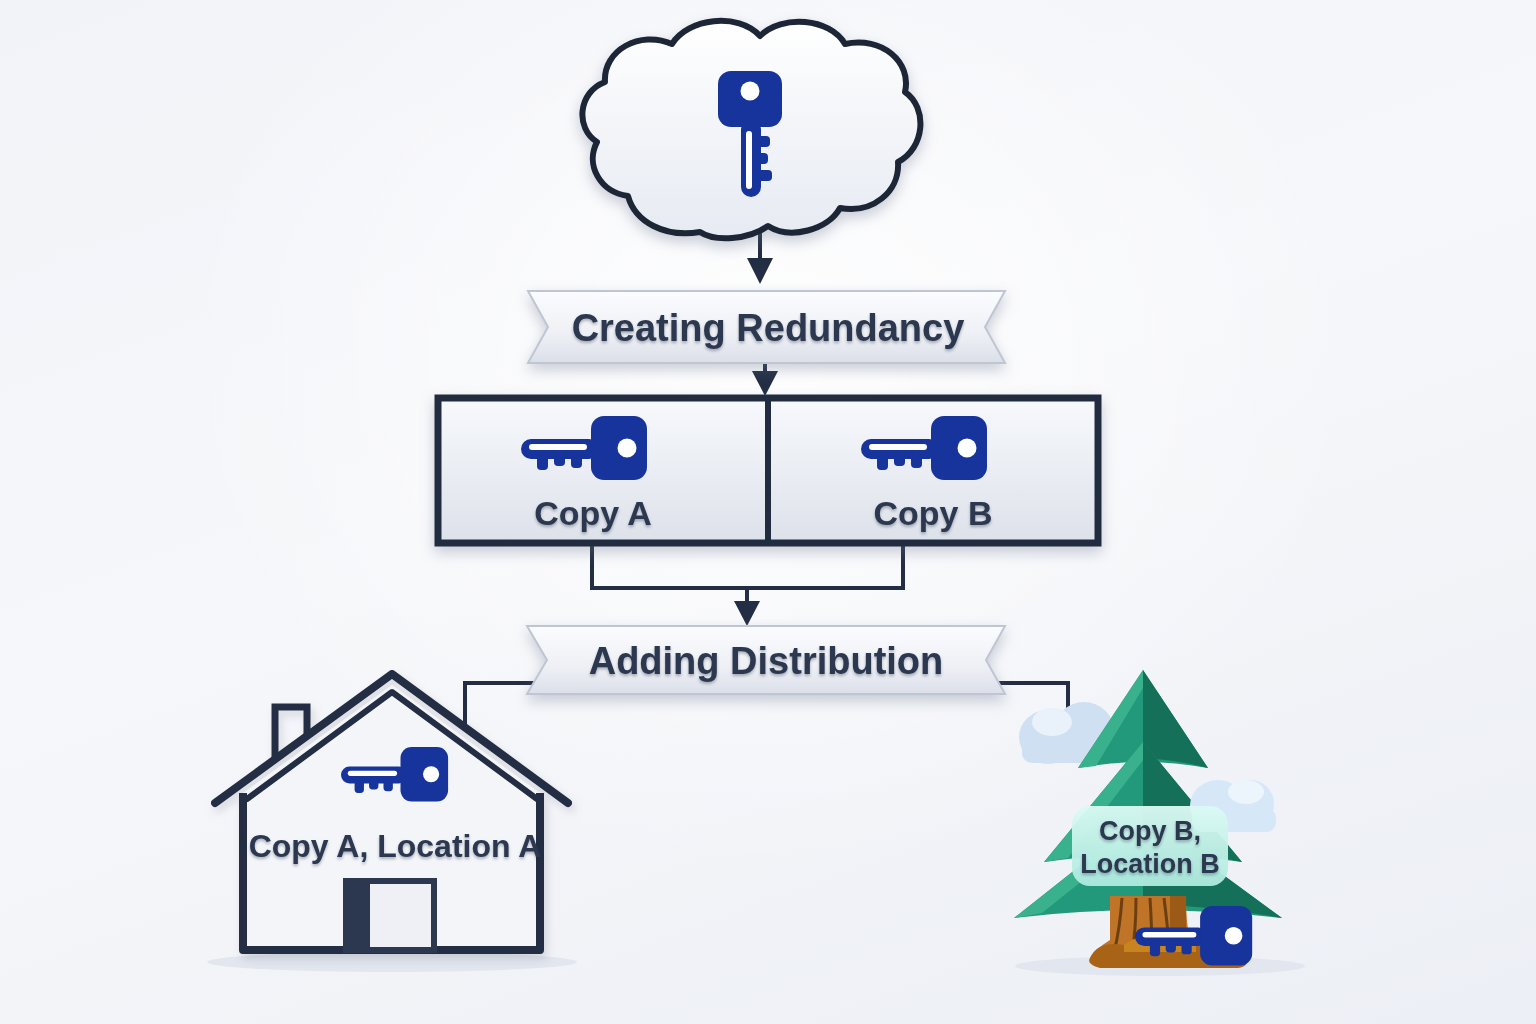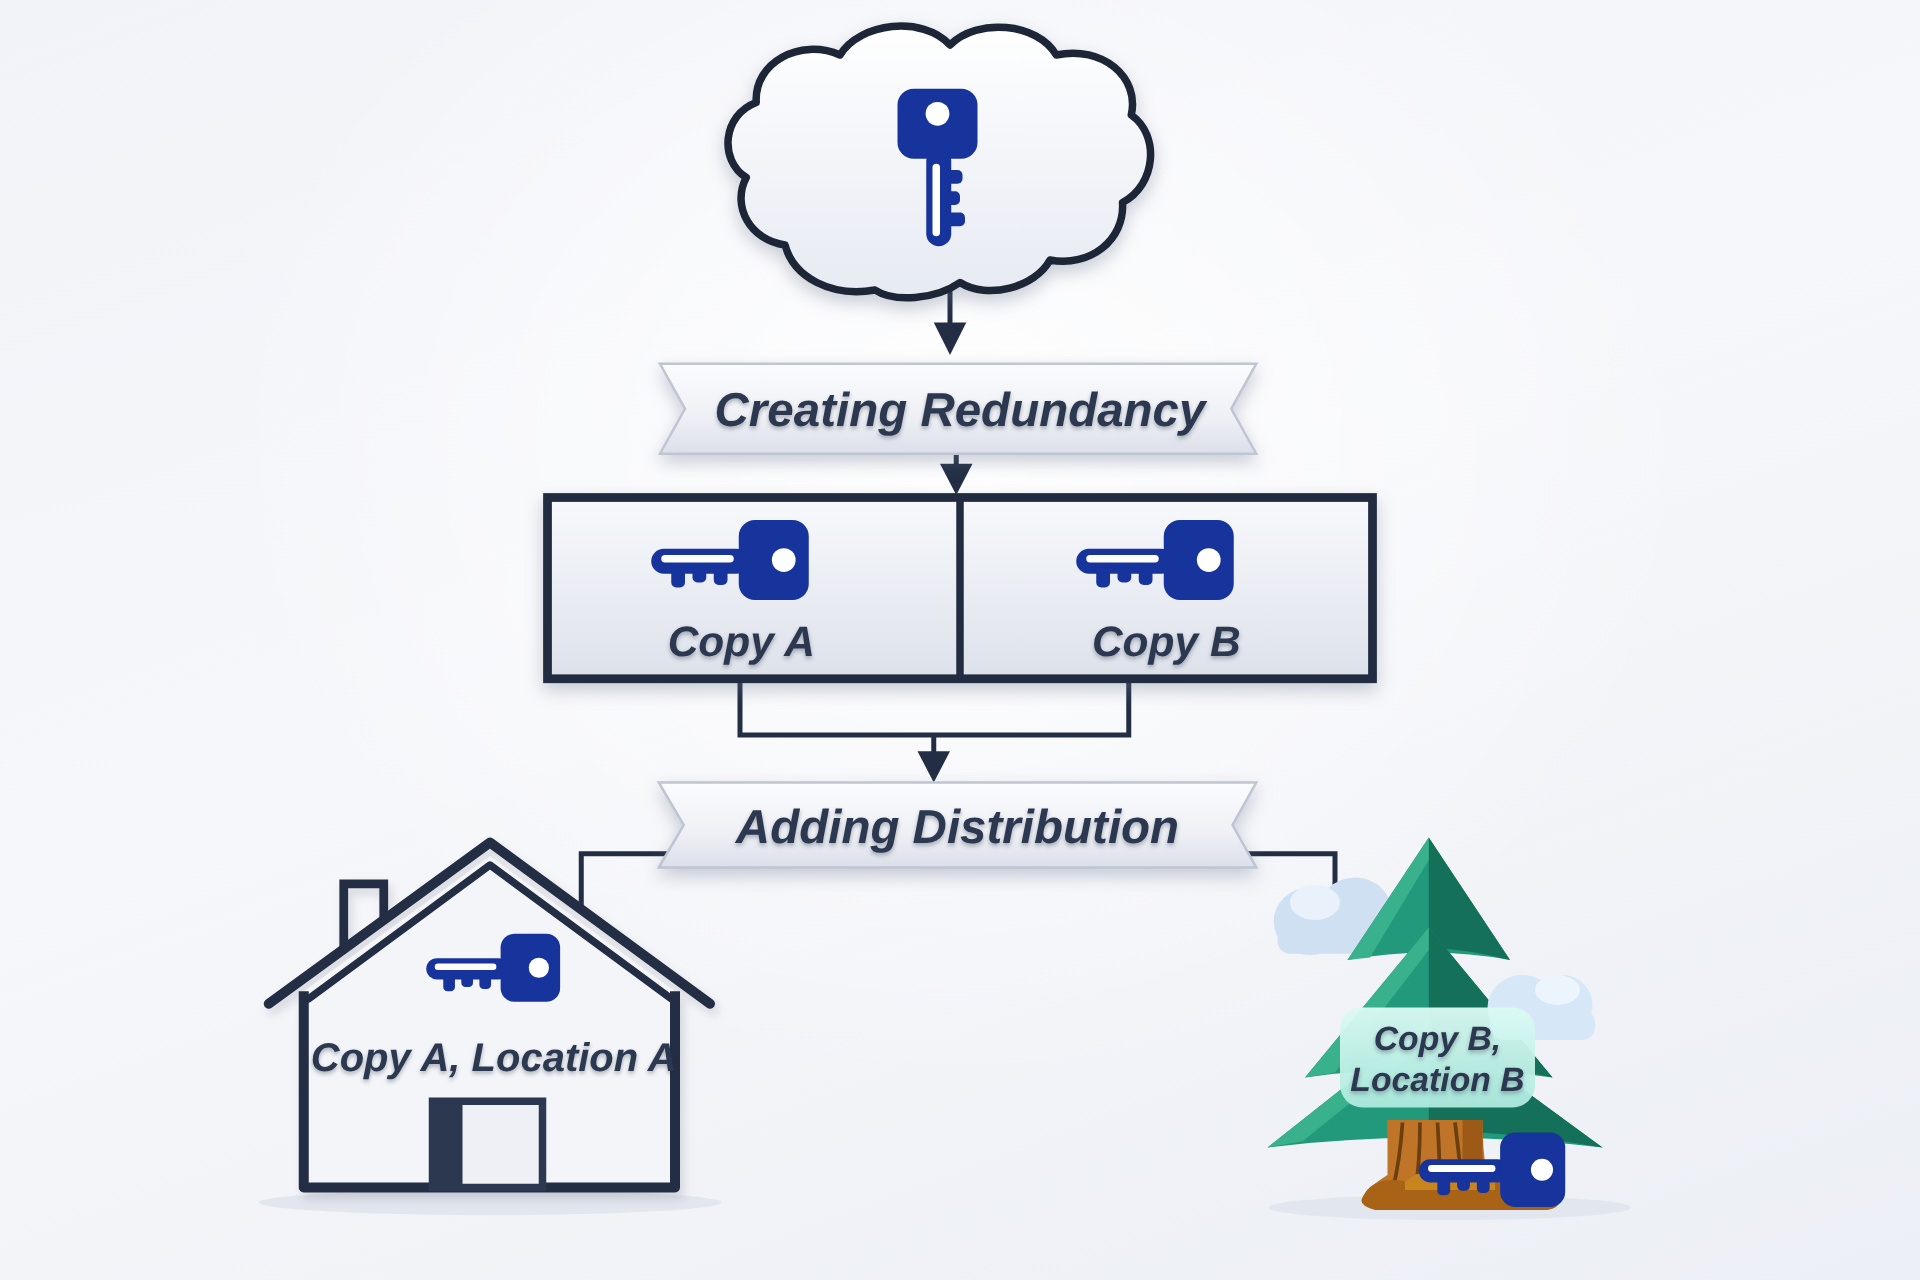--- a/index.html
+++ b/index.html
@@ -4,21 +4,20 @@
 <style>
   html,body{margin:0;padding:0;}
   .stage{
     position:relative;
     width:1536px;height:1024px;
     overflow:hidden;
     background:
       radial-gradient(ellipse at 50% 35%, rgba(255,255,255,.9) 0%, rgba(255,255,255,0) 55%),
       linear-gradient(160deg,#f1f3f8 0%,#f6f7fa 45%,#ecefF5 100%);
     font-family:"Liberation Sans",sans-serif;
-    font-style:italic;
   }
   svg{display:block;}
   .key-fill{fill:var(--key-blue,#16349c);}
   .line{stroke:var(--outline-navy,#232e44);stroke-width:4;fill:none;}
   .arrowhead{fill:var(--outline-navy,#232e44);}
   .outline-stroke{stroke:var(--outline-navy,#232e44);fill:none;}
   text.label{
     font-family:"Liberation Sans",sans-serif;
     font-weight:bold;
     fill:var(--text-navy,#2c3850);

